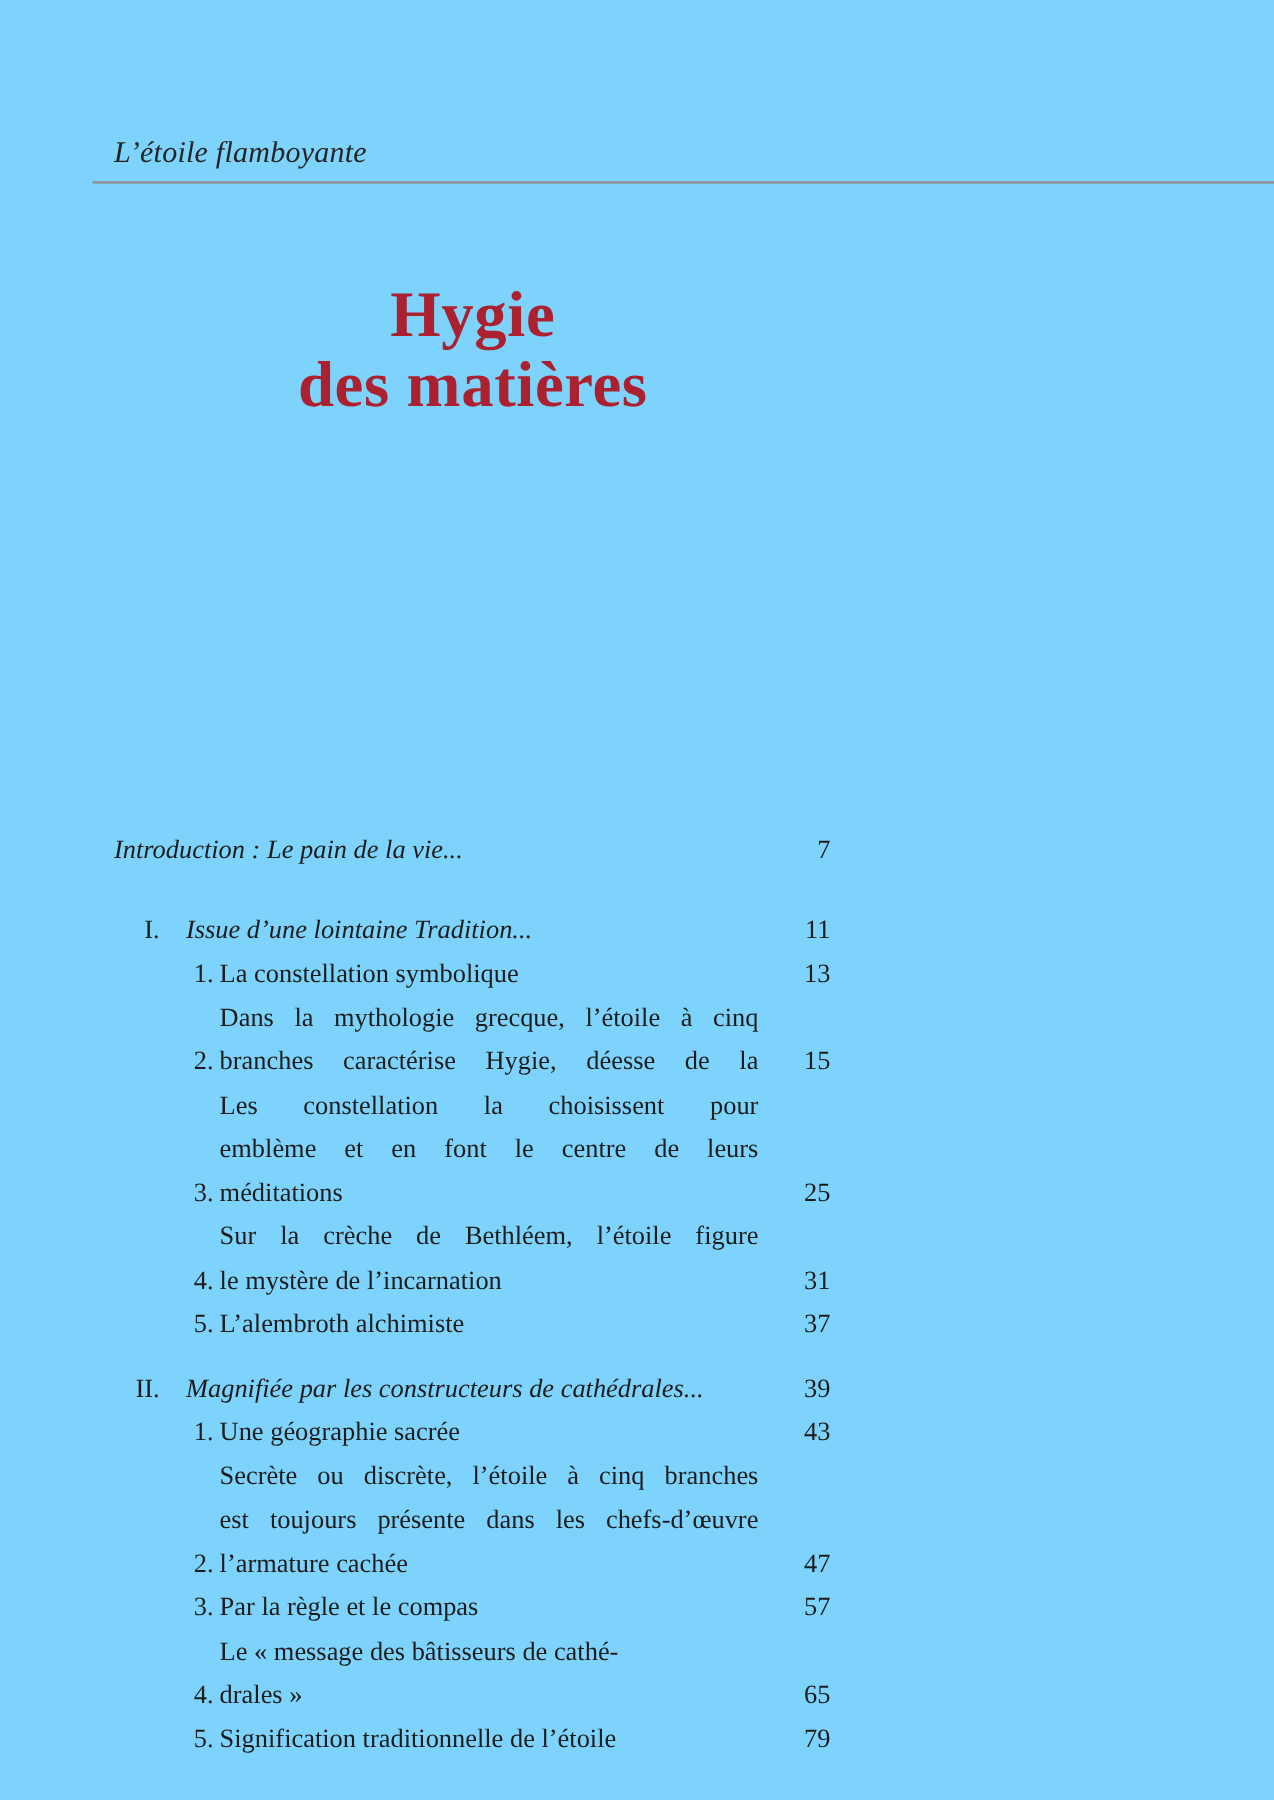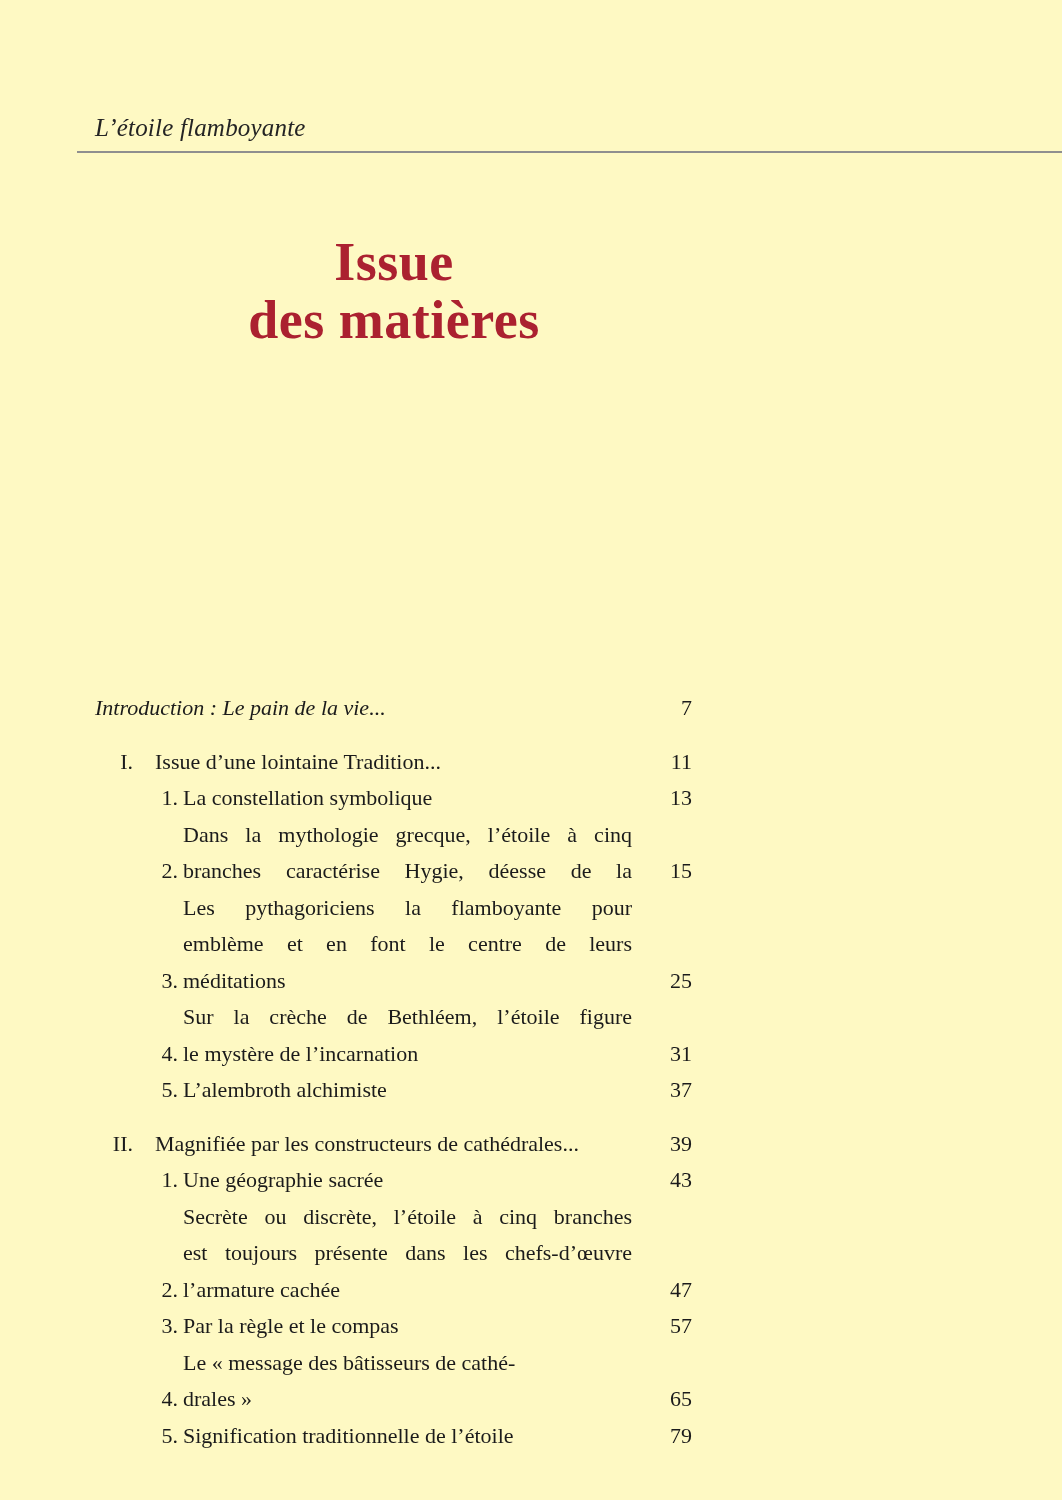--- a/index.html
+++ b/index.html
@@ -4,21 +4,21 @@
 <style>
   html,body{margin:0;padding:0;}
   body{
     width:1062px;height:1500px;
     background:#f2f2f0;
     font-family:"Liberation Serif", serif;
   }
   .page{
     position:relative;
     width:1062px;height:1500px;
-    background:#fef9c3;
+    background:#7dd3fc;
     color:#1b1b1b;
     overflow:hidden;
   }
   
   .running-header{
     position:absolute;left:95px;top:112px;
     font-size:25px;line-height:32px;
     font-style:italic;color:#242424;
     letter-spacing:0.2px;
   }
@@ -33,43 +33,43 @@
     font-weight:bold;font-size:54px;line-height:58px;
     letter-spacing:0.5px;
   }
   
   .toc{
     position:absolute;left:95px;top:695px;width:597px;
     font-size:22px;line-height:26.5px;
   }
   .row{display:flex;}
   .pagenum{flex:1 1 auto;text-align:right;}
-  .intro-row{align-items:baseline;margin-bottom:27px;}
+  .intro-row{align-items:baseline;margin-bottom:40px;}
   .intro-label{font-style:italic;flex:0 0 auto;}
   .sec-row{align-items:baseline;}
   .roman{flex:0 0 auto;width:38px;text-align:right;}
-  .sec-title{flex:0 0 auto;margin-left:22px;}
+  .sec-title{flex:0 0 auto;margin-left:22px;font-style:italic;}
   .item-row{padding-left:40px;align-items:flex-end;}
   .inum{flex:0 0 auto;width:43px;text-align:right;}
   .itext{flex:0 0 auto;width:449px;margin-left:5px;}
   .line{display:block;margin-top:10px;}
   .line.justify{text-align:justify;text-align-last:justify;}
   .toc-section + .toc-section{margin-top:27px;}
 </style>
 </head>
 <body>
 
 <div class="page">
 
   <div class="running-header">L’étoile flamboyante</div>
 
   <div class="header-rule" style="background: rgb(143, 143, 143);"></div>
 
   <h1 class="page-title" style="color: rgb(171, 33, 48);">
-    <span>Issue</span><br>
+    <span>Hygie</span><br>
     <span>des matières</span>
   </h1>
 
   <main class="toc">
     <div class="row intro-row">
       <span class="intro-label">Introduction : Le pain de la vie...</span>
       <span class="pagenum">7</span>
     </div>
     <div id="sections">
         <section class="toc-section">
@@ -89,21 +89,21 @@
             <span class="inum">2.</span>
             <span class="itext">
               <span class="line justify">Dans la mythologie grecque, l’étoile à cinq</span>
               <span class="line justify">branches caractérise Hygie, déesse de la</span>
             </span>
             <span class="pagenum">15</span>
           </div>
           <div class="row item-row">
             <span class="inum">3.</span>
             <span class="itext">
-              <span class="line justify">Les pythagoriciens la flamboyante pour</span>
+              <span class="line justify">Les constellation la choisissent pour</span>
               <span class="line justify">emblème et en font le centre de leurs</span>
               <span class="line">méditations</span>
             </span>
             <span class="pagenum">25</span>
           </div>
           <div class="row item-row">
             <span class="inum">4.</span>
             <span class="itext">
               <span class="line justify">Sur la crèche de Bethléem, l’étoile figure</span>
               <span class="line">le mystère de l’incarnation</span>

